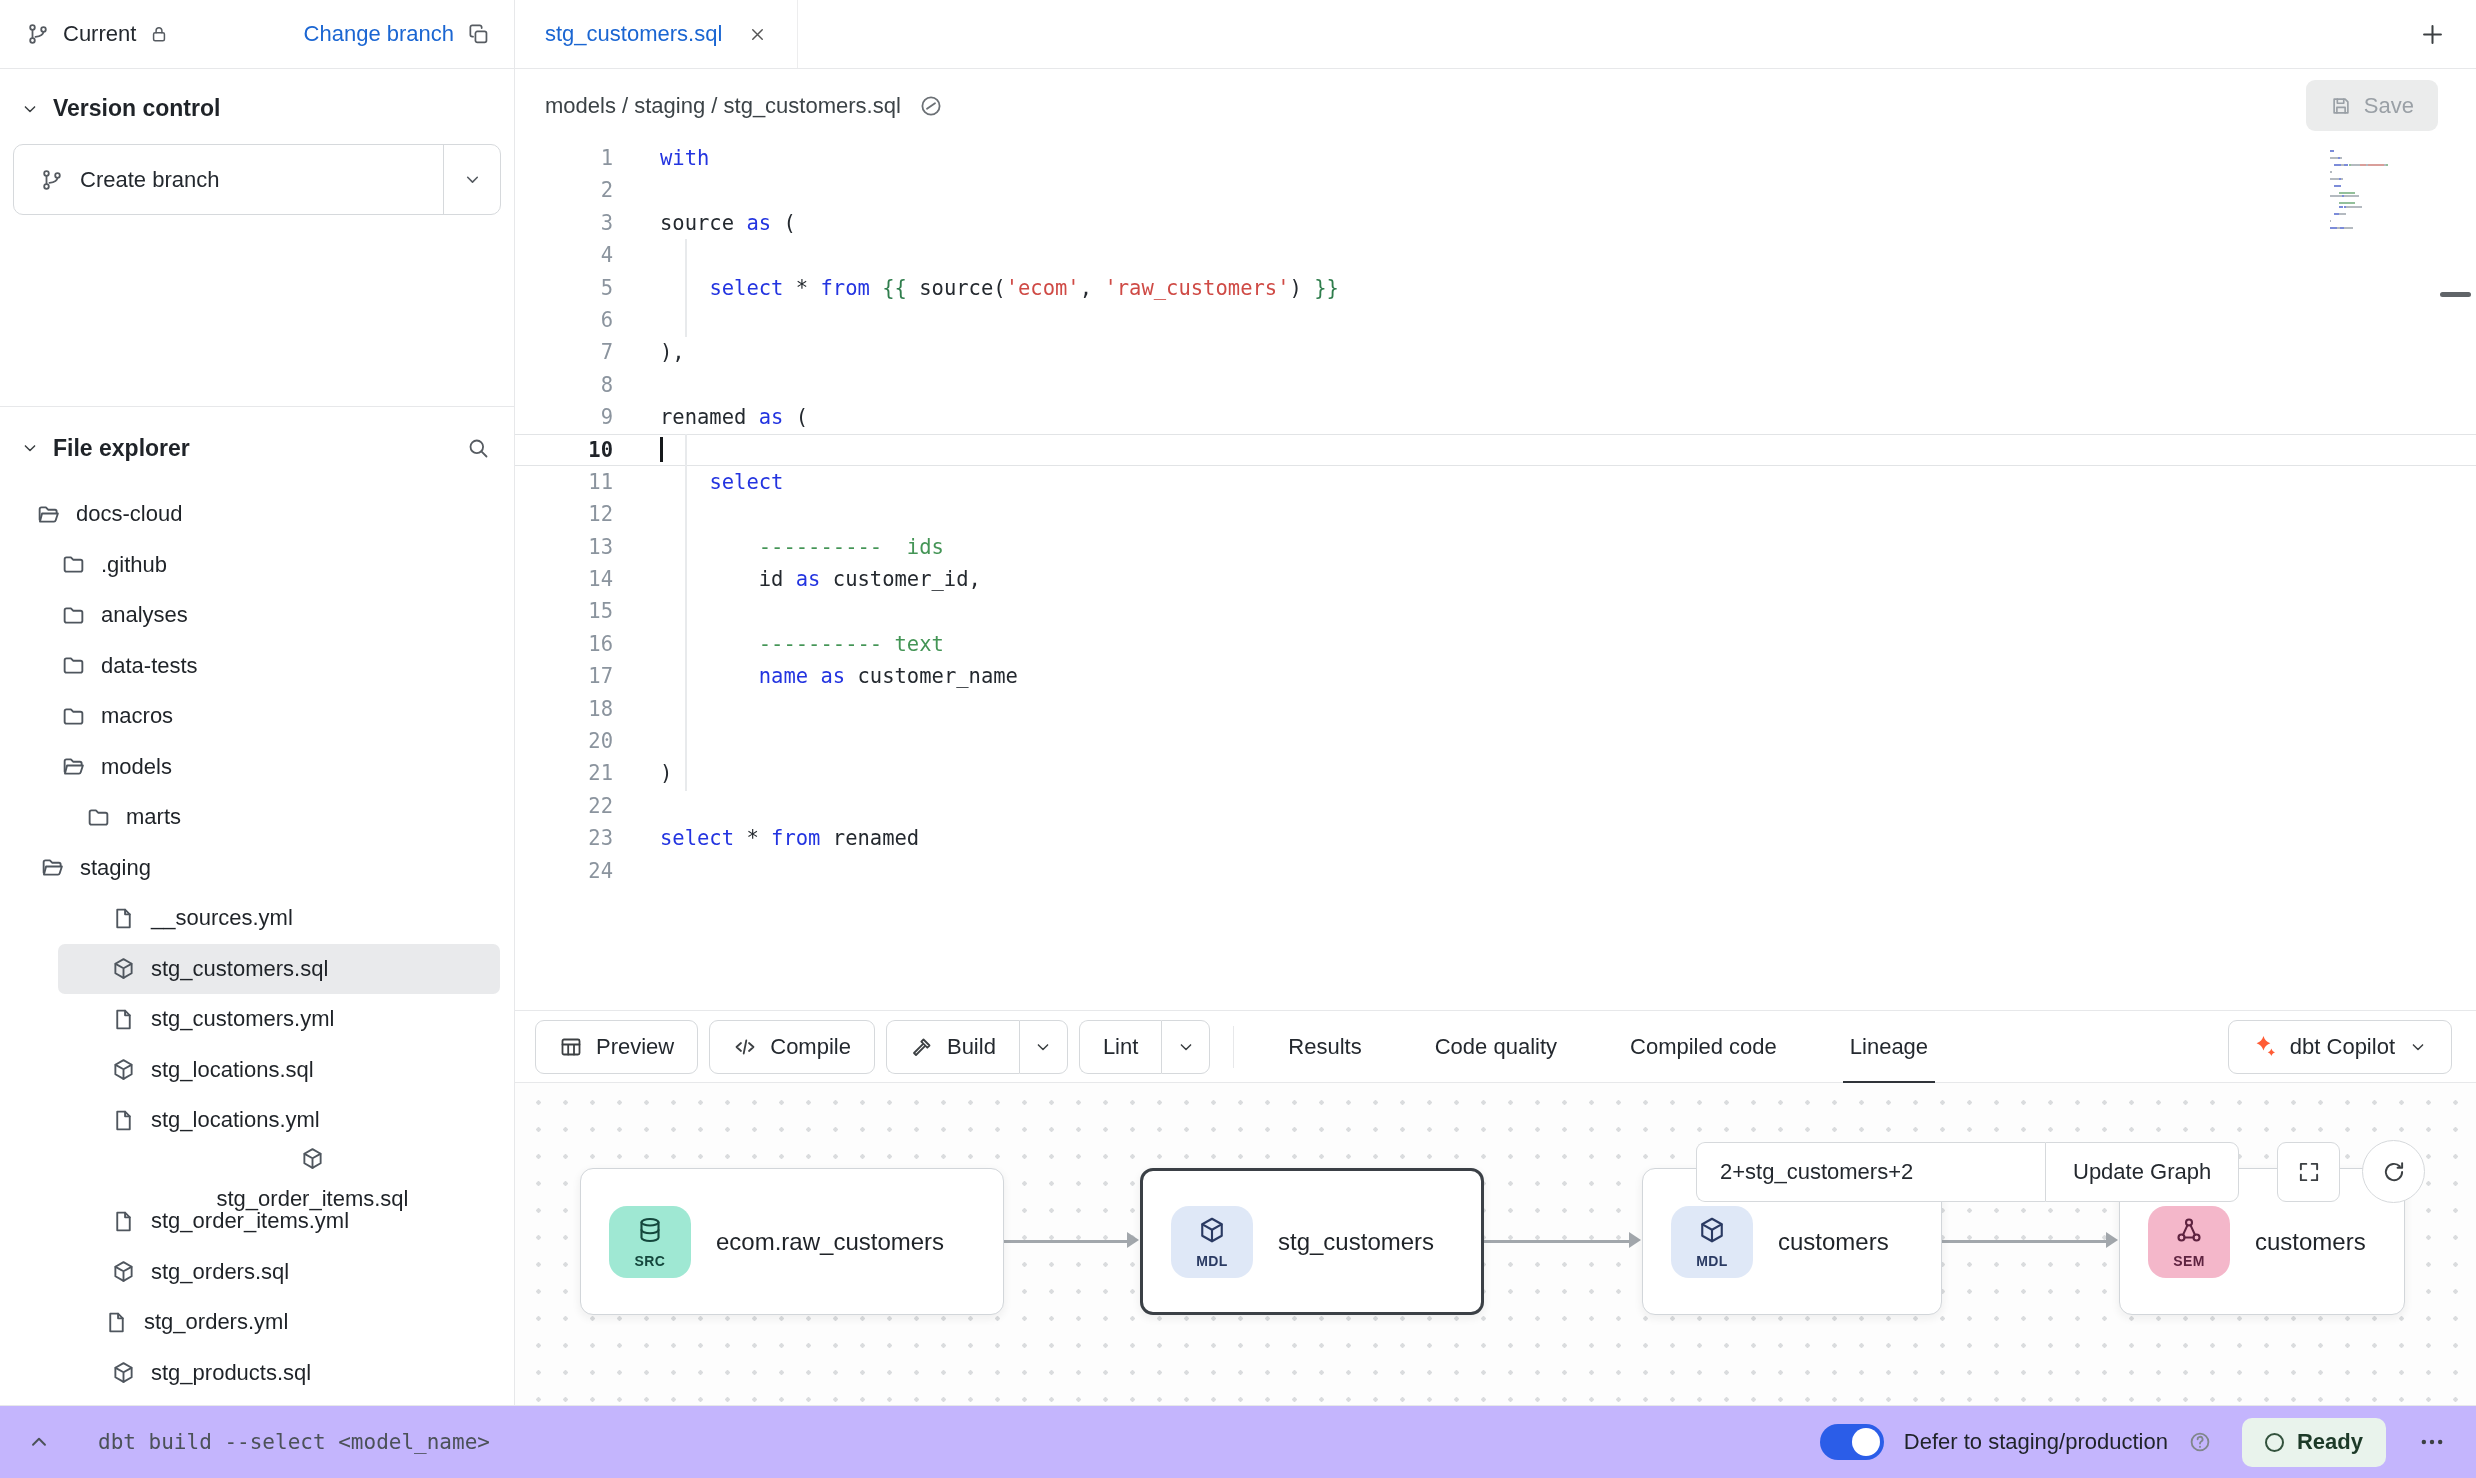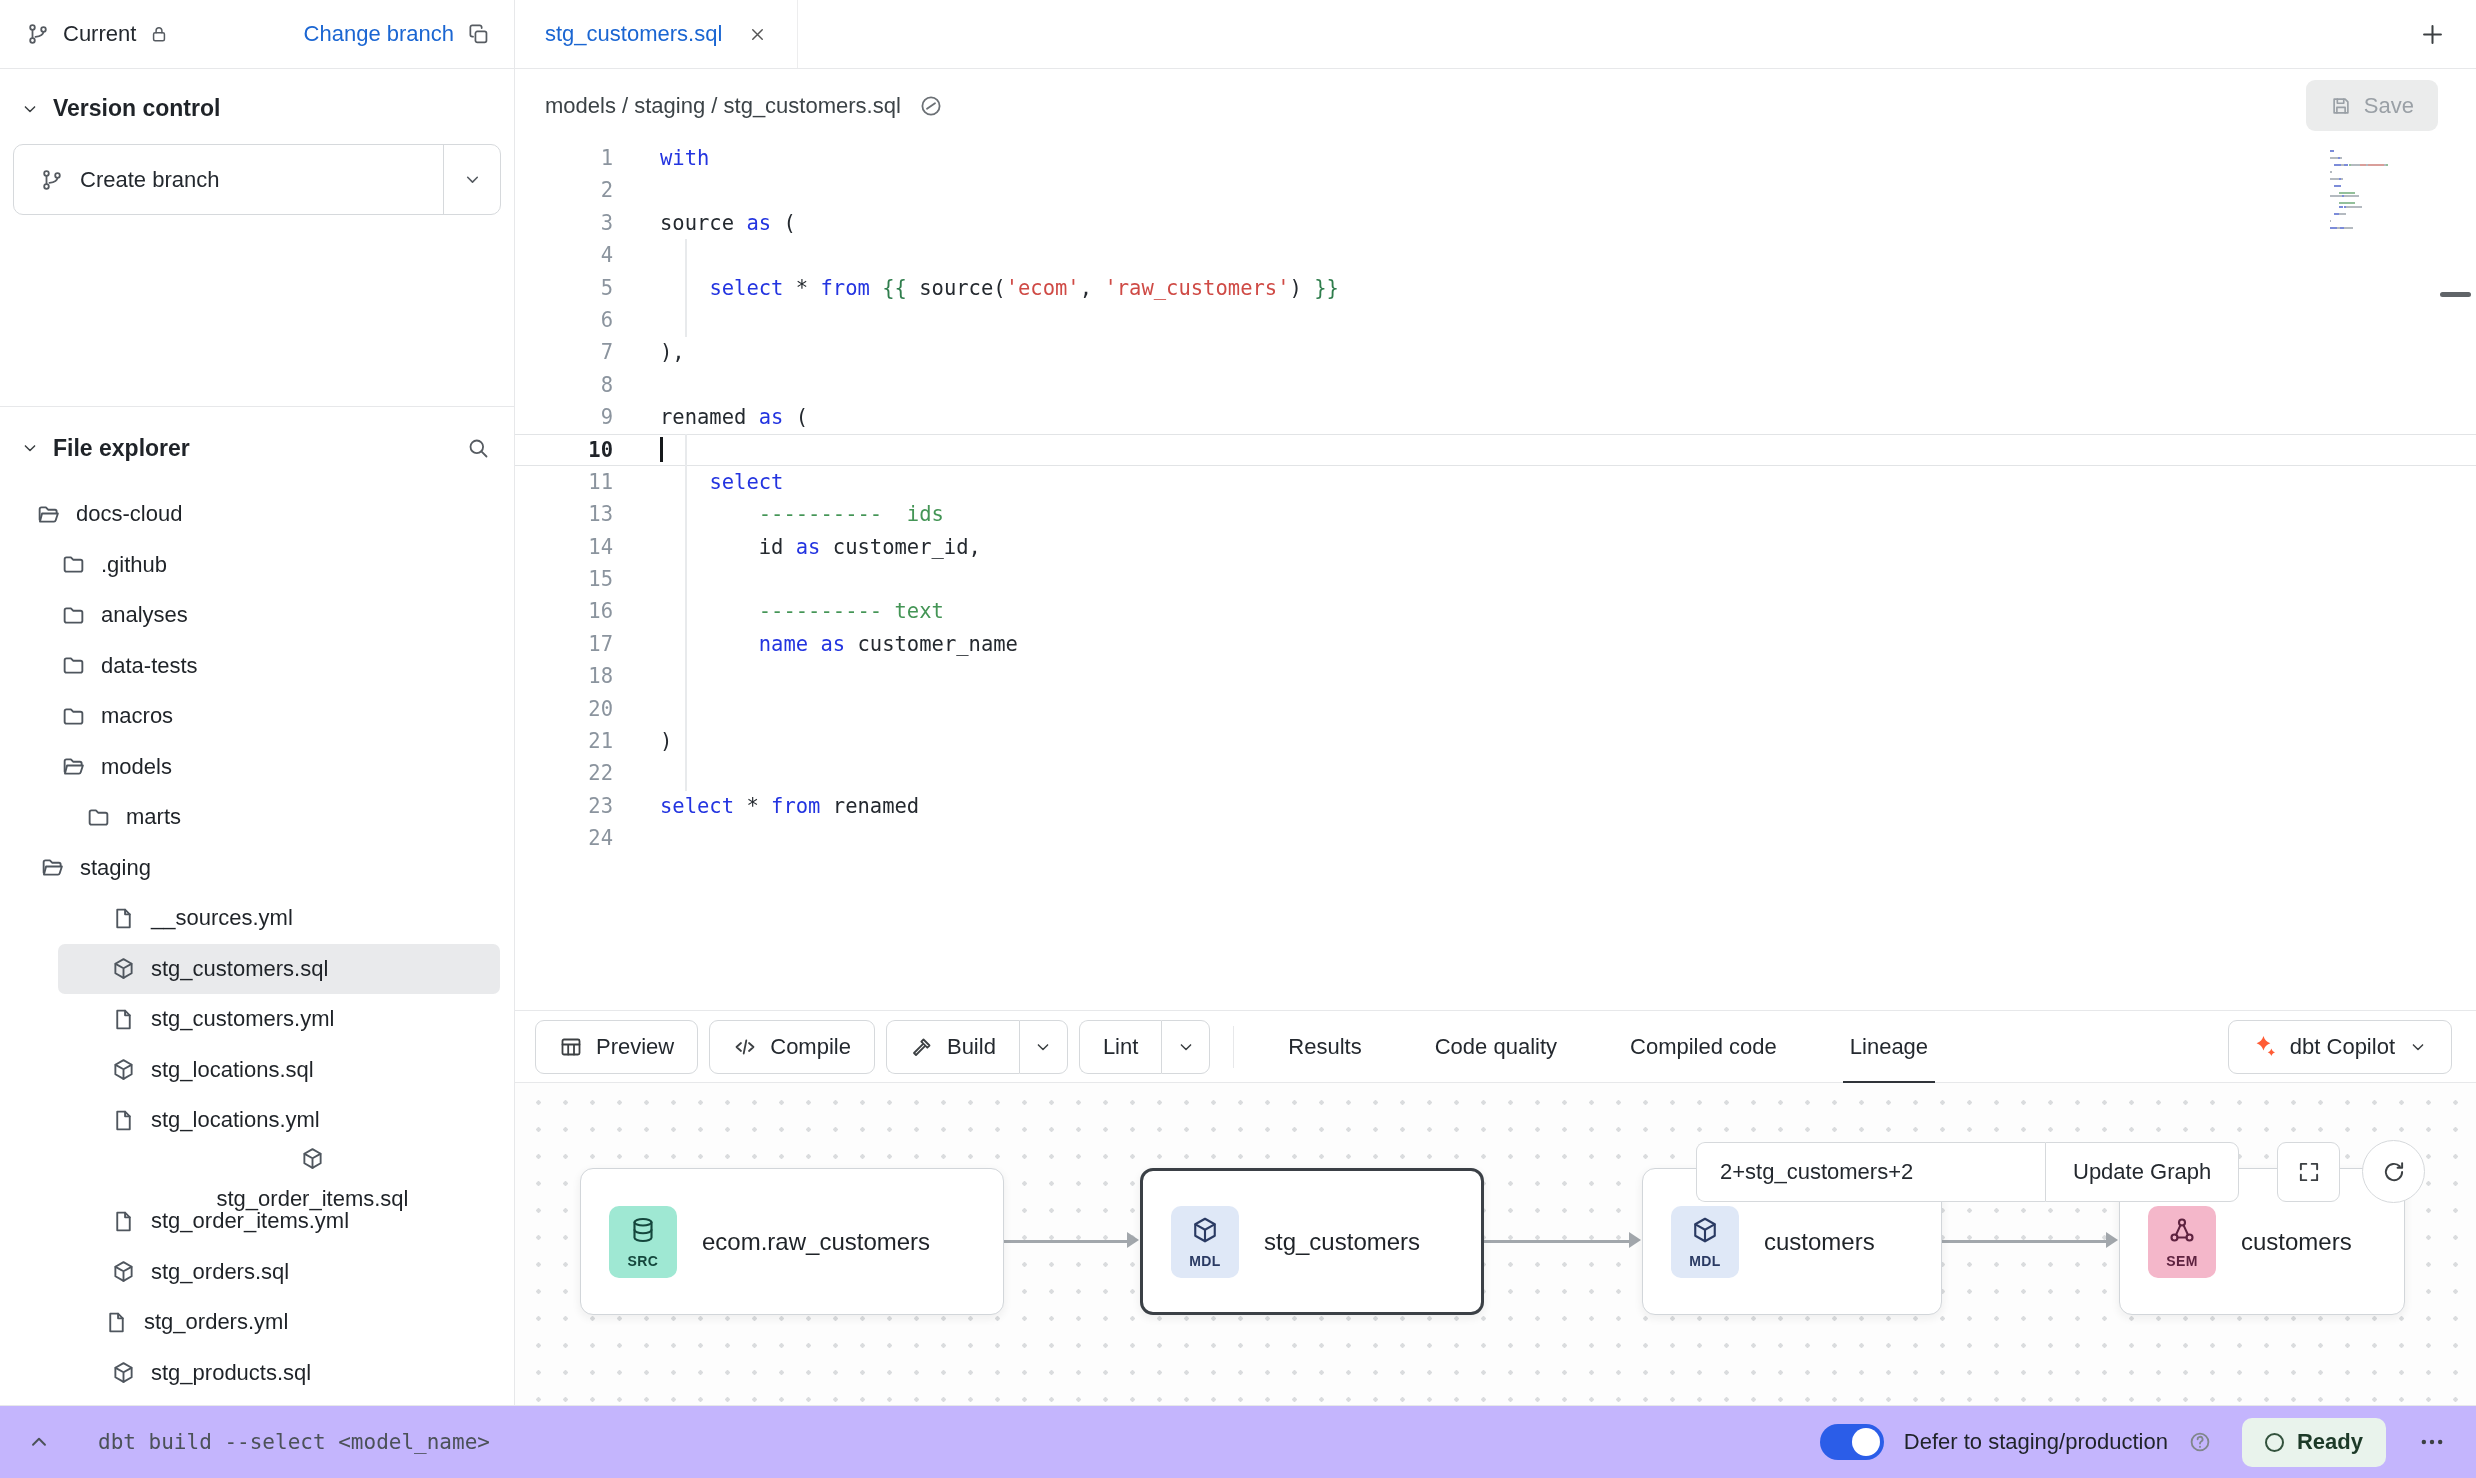--- a/index.html
+++ b/index.html
@@ -70,21 +70,21 @@
 .copilot .cdd{font-size:20px}
 .lineage{position:relative;flex:none;height:322px;overflow:hidden;background-color:#fdfdfd;background-image:radial-gradient(circle,#dadcde 2px,transparent 2.4px);background-size:27px 27px;background-position:10px 6px}
 .lin-controls{position:absolute;top:57px;left:1181px;display:flex;align-items:center;z-index:6}
 .lin-input{width:349px;height:60px;border:1px solid #d6d9dc;border-right:0;border-radius:9px 0 0 9px;background:#fff;padding:0 23px;font-size:22px;color:#24292f;outline:none}
 .lin-update{height:60px;border:1px solid #d6d9dc;border-radius:0 9px 9px 0;background:#fff;padding:0 27px;font-size:22px;font-weight:500}
 .lin-sq{width:63px;height:60px;margin-left:38px;border:1px solid #d6d9dc;border-radius:9px;background:#fff;display:flex;align-items:center;justify-content:center}
 .lin-round{width:63px;height:63px;margin-left:22px;border:1px solid #d6d9dc;border-radius:50%;background:#fff;display:flex;align-items:center;justify-content:center}
 .lin-sq .ic,.lin-round .ic{font-size:26px;color:#3c4043}
 .node{position:absolute;top:85px;height:147px;display:flex;align-items:center;gap:25px;padding:0 28px;background:#fff;border:1.5px solid #d2d6da;border-radius:13px;box-shadow:0 3px 10px rgba(25,28,33,.07);z-index:3}
 .node.selected{border:3px solid #3b4046;z-index:4}
-.badge{width:68px;height:72px;flex:none;border-radius:10px;display:flex;flex-direction:column;align-items:center;justify-content:center;gap:8px}
+.badge{width:82px;height:72px;flex:none;border-radius:18px;display:flex;flex-direction:column;align-items:center;justify-content:center;gap:8px}
 .badge svg{width:30px;height:30px;fill:none;stroke:currentColor;stroke-width:1.7;stroke-linecap:round;stroke-linejoin:round}
 .badge .bt{font-size:14px;font-weight:700;letter-spacing:.4px}
 .bg-source{background:var(--src-badge-bg,#9fe8d3);color:#14463c}
 .bg-model{background:var(--mdl-badge-bg,#dfe8f7);color:#2a3a63}
 .bg-semantic{background:var(--sem-badge-bg,#f4b7ca);color:#5e2340}
 .nl{font-size:24px;color:#1f2328;white-space:nowrap}
 .edge{position:absolute;top:157px;height:2.5px;background:#a2a7ac;z-index:2}
 .ah{position:absolute;top:149px;width:0;height:0;border-left:12px solid #a2a7ac;border-top:8.5px solid transparent;border-bottom:8.5px solid transparent;z-index:2}
 .statusbar{height:73px;flex:none;display:flex;align-items:center;padding:0 30px 0 26px;border-top:1px solid #e7e8ea;background:#c4b5fd}
 .collapse{font-size:26px;color:#4b5158}
@@ -457,20 +457,21 @@
             <div class="cl"><span class="ln">2</span><span class="ct"></span></div>
             <div class="cl"><span class="ln">3</span><span class="ct"><span class="tk-pl">source </span><span class="tk-kw">as</span><span class="tk-pl"> (</span></span></div>
             <div class="cl"><span class="ln">4</span><span class="ct"></span></div>
             <div class="cl"><span class="ln">5</span><span class="ct"><span class="tk-pl">    </span><span class="tk-kw">select</span><span class="tk-pl"> * </span><span class="tk-kw">from</span><span class="tk-pl"> </span><span class="tk-jj">{{</span><span class="tk-pl"> source(</span><span class="tk-st">'ecom'</span><span class="tk-pl">, </span><span class="tk-st">'raw_customers'</span><span class="tk-pl">) </span><span class="tk-jj">}}</span></span></div>
             <div class="cl"><span class="ln">6</span><span class="ct"></span></div>
             <div class="cl"><span class="ln">7</span><span class="ct"><span class="tk-pl">),</span></span></div>
             <div class="cl"><span class="ln">8</span><span class="ct"></span></div>
             <div class="cl"><span class="ln">9</span><span class="ct"><span class="tk-pl">renamed </span><span class="tk-kw">as</span><span class="tk-pl"> (</span></span></div>
             <div class="cl active"><span class="ln">10</span><span class="ct"><span class="caret"></span></span></div>
             <div class="cl"><span class="ln">11</span><span class="ct"><span class="tk-pl">    </span><span class="tk-kw">select</span></span></div>
+            <div class="cl"><span class="ln">12</span><span class="ct"></span></div>
             <div class="cl"><span class="ln">13</span><span class="ct"><span class="tk-pl">        </span><span class="tk-cm">----------  ids</span></span></div>
             <div class="cl"><span class="ln">14</span><span class="ct"><span class="tk-pl">        id </span><span class="tk-kw">as</span><span class="tk-pl"> customer_id,</span></span></div>
             <div class="cl"><span class="ln">15</span><span class="ct"></span></div>
             <div class="cl"><span class="ln">16</span><span class="ct"><span class="tk-pl">        </span><span class="tk-cm">---------- text</span></span></div>
             <div class="cl"><span class="ln">17</span><span class="ct"><span class="tk-pl">        </span><span class="tk-kw">name</span><span class="tk-pl"> </span><span class="tk-kw">as</span><span class="tk-pl"> customer_name</span></span></div>
             <div class="cl"><span class="ln">18</span><span class="ct"></span></div>
             <div class="cl"><span class="ln">20</span><span class="ct"></span></div>
             <div class="cl"><span class="ln">21</span><span class="ct"><span class="tk-pl">)</span></span></div>
             <div class="cl"><span class="ln">22</span><span class="ct"></span></div>
             <div class="cl"><span class="ln">23</span><span class="ct"><span class="tk-kw">select</span><span class="tk-pl"> * </span><span class="tk-kw">from</span><span class="tk-pl"> renamed</span></span></div>

